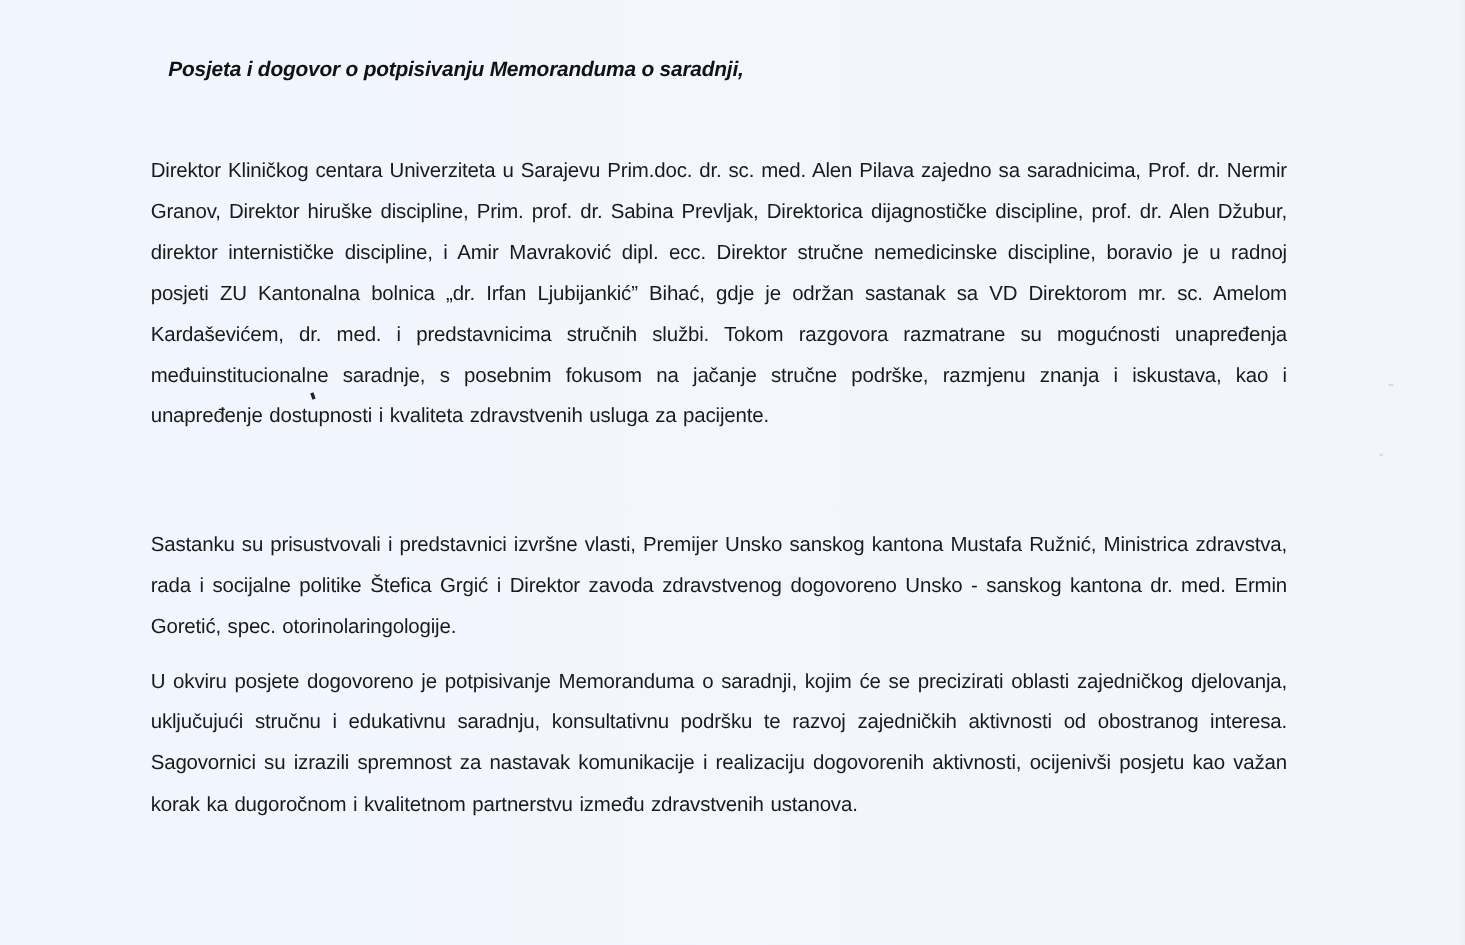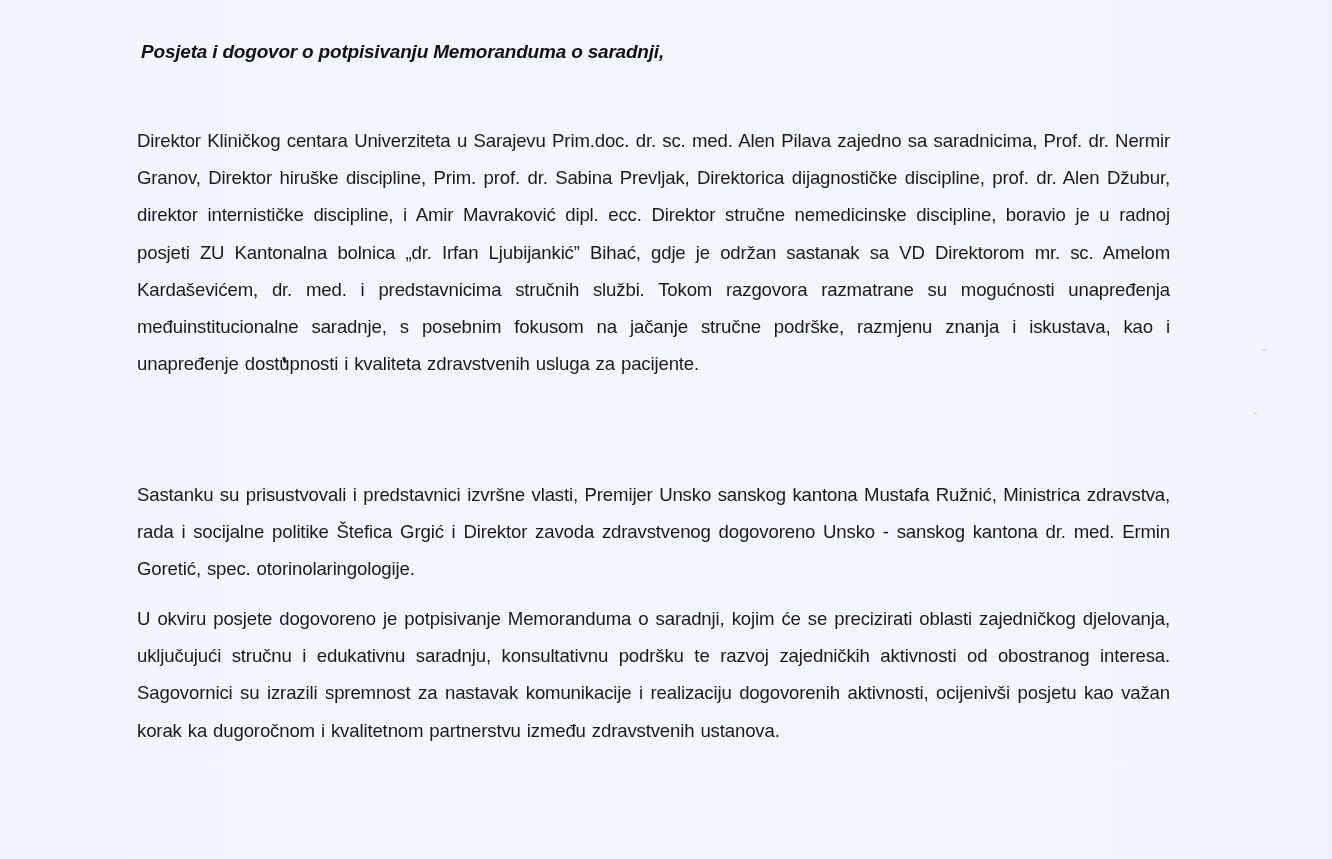--- a/index.html
+++ b/index.html
@@ -28,42 +28,42 @@
       right: 0;
       top: 0;
       width: 6px;
       height: 859px;
       background: linear-gradient(90deg, rgba(241,245,253,0) 0%, #eceff6 100%);
     }
     .title {
       position: absolute;
       left: 137px;
       top: 35px;
-      margin: 4px;
+      margin: 16px;
       font-size: 19px;
       font-weight: bold;
       font-style: italic;
       color: #121212;
       letter-spacing: -0.2px;
       line-height: 26px;
     }
     .body-text {
       position: absolute;
       left: 137px;
       width: 1033px;
       margin: 0;
       font-size: 18.6px;
       line-height: 37.2px;
       text-align: justify;
       text-align-last: left;
       letter-spacing: -0.15px;
       word-spacing: 1px;
       color: #1a1a1a;
     }
-    .p1 { top: 122px; }
+    .p1 { top: 136px; }
     .p2 { top: 476px; }
     .p3 { top: 600px; }
     .bold { font-weight: normal; }
     .speck {
       position: absolute;
       width: 5px;
       height: 2px;
       background: #c6cad4;
       border-radius: 2px;
       opacity: 0.6;

